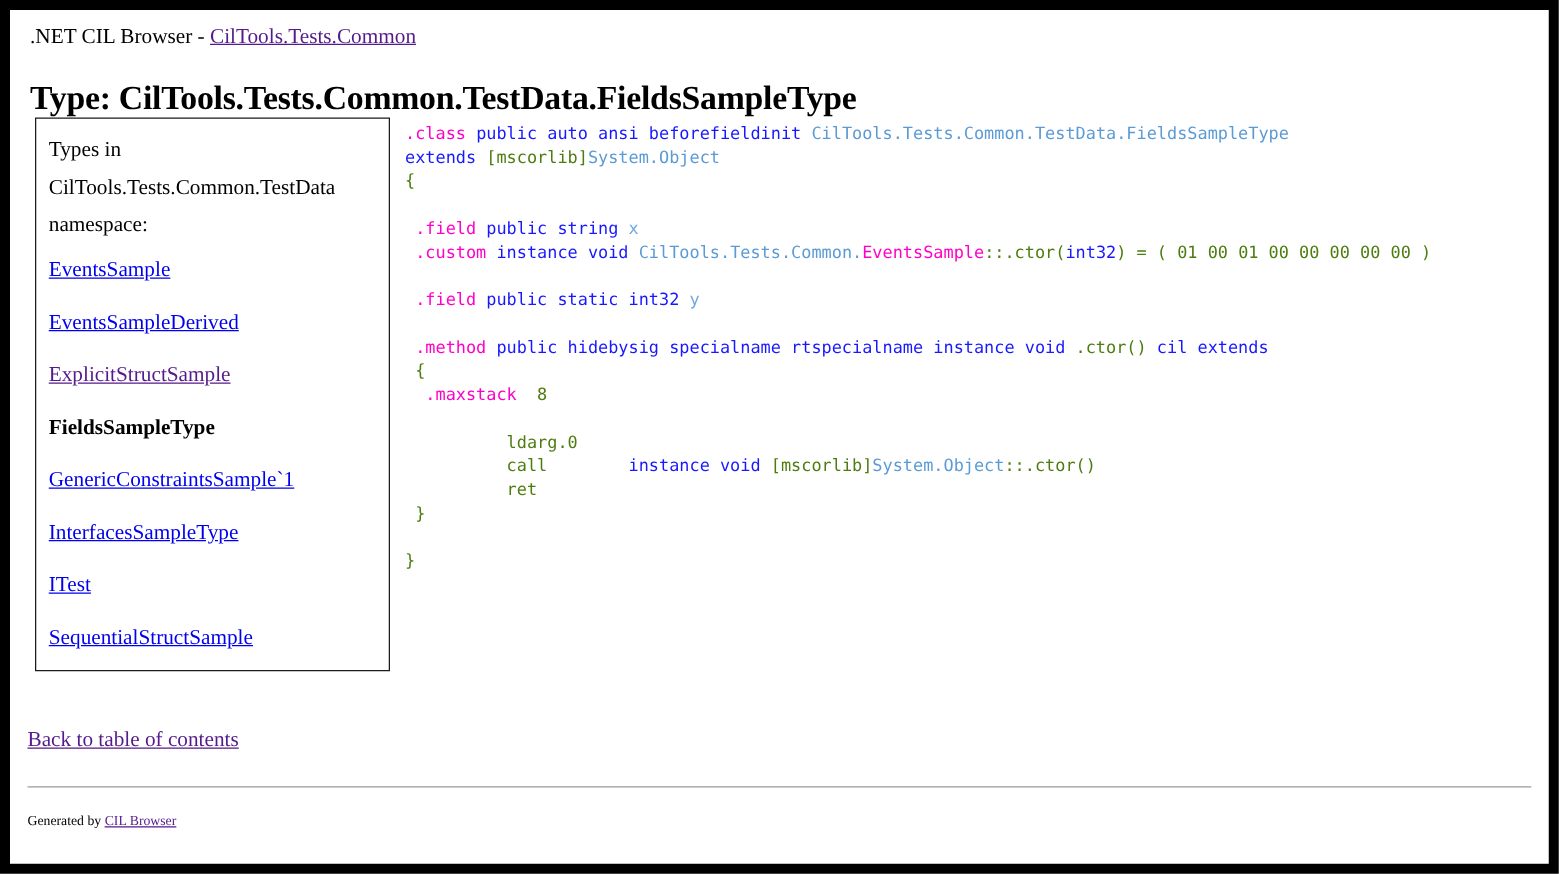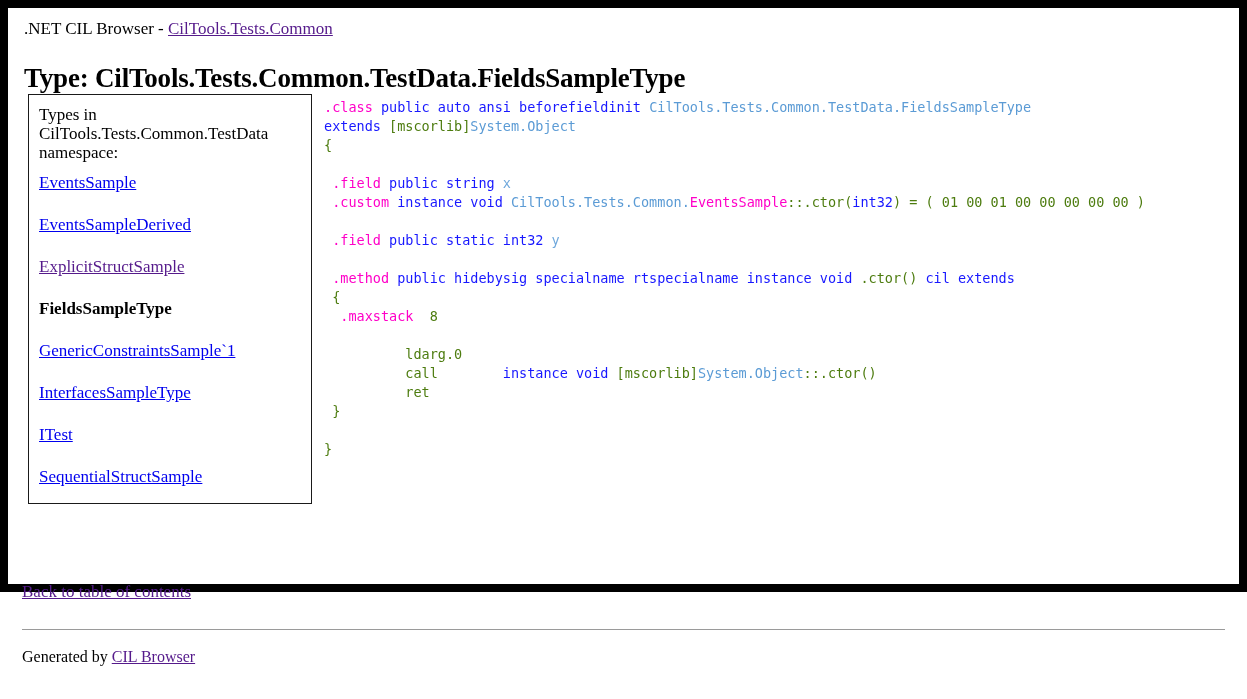--- a/index.html
+++ b/index.html
@@ -11,21 +11,21 @@
   body {
     width: 1247px;
     height: 699px;
     overflow: hidden;
     font-family: "Liberation Serif", "DejaVu Serif", serif;
     color: #000000;
   }
   #page {
     box-sizing: border-box;
     width: 1247px;
-    height: 592px;
+    height: 699px;
     border: 8px solid #000000;
     background: #ffffff;
     padding: 10px 14px 0 14px;
     position: relative;
   }
 
   
   .breadcrumb {
     font-size: 17px;
     line-height: 22px;
@@ -59,21 +59,21 @@
     position: absolute;
     left: 6px;
     top: 0;
     width: 284px;
     border: 1px solid #1a1a1a;
     padding: 8px 8px 10px 10px;
     background: #fff;
   }
   .sidebar-heading {
     font-size: 17px;
-    line-height: 19px;
+    line-height: 30px;
     margin: 2px 0 10px 0;
     color: #000;
   }
   .sidebar-list {
     list-style: none;
     margin: 0;
     padding: 0;
   }
   .sidebar-list li {
     font-size: 17px;
@@ -123,21 +123,21 @@
     width: 1203px;
     height: 0;
     border: none;
     border-top: 1px solid #9a9a9a;
     margin: 0;
   }
   .footer {
     position: absolute;
     left: 14px;
     top: 638px;
-    font-size: 16px;
+    font-size: 11px;
     line-height: 22px;
     color: #000;
   }
 </style>
 </head>
 <body>
 
 <div id="page">
 
   <div class="breadcrumb"><span class="crumb-text">.NET CIL Browser - </span><a class="link" href="#">CilTools.Tests.Common</a></div>

